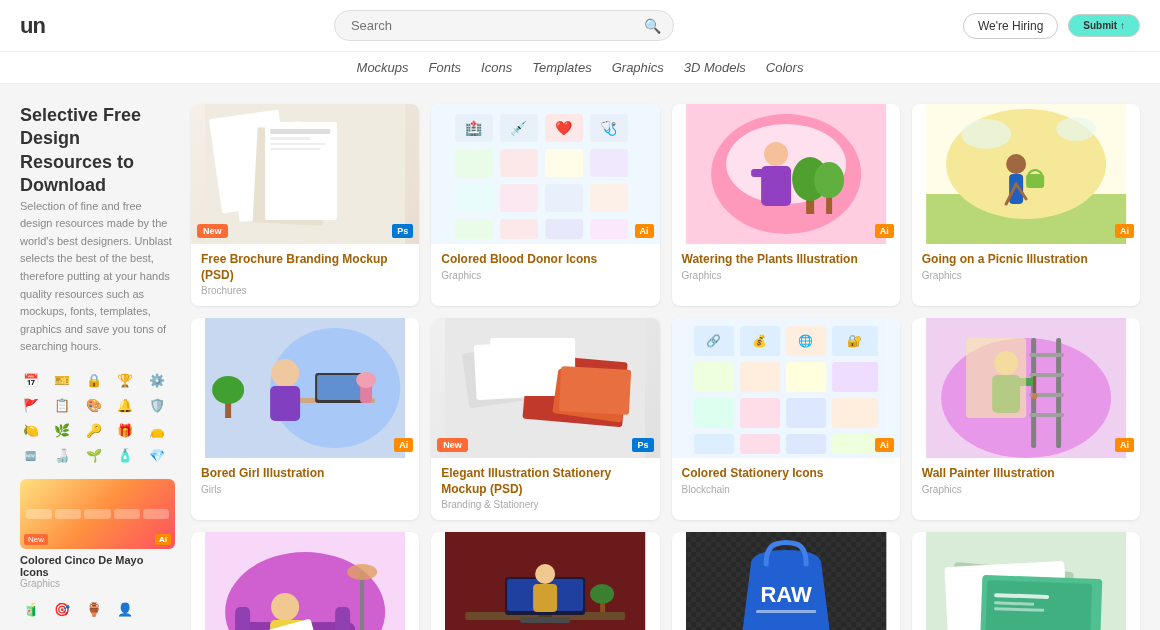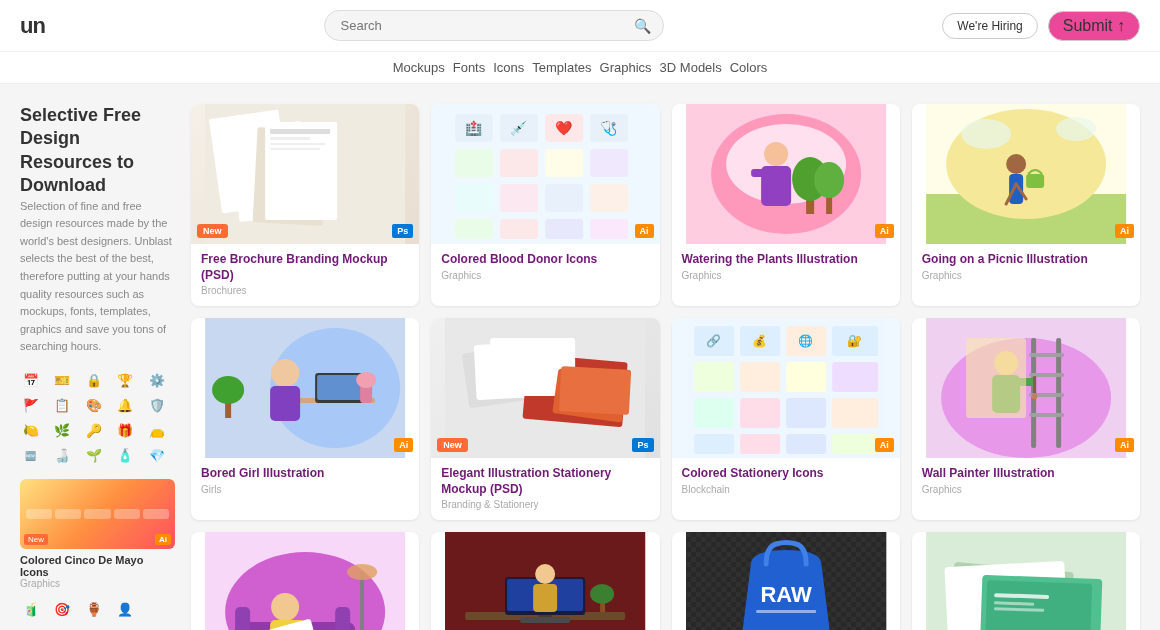--- a/index.html
+++ b/index.html
@@ -6,24 +6,24 @@
     body { font-family: -apple-system, BlinkMacSystemFont, 'Segoe UI', sans-serif; background: #f5f5f5; font-size: 13px; color: #333; width: 1160px; overflow-x: hidden; }
 
     
     .header { background: #fff; padding: 10px 20px; display: flex; align-items: center; justify-content: space-between; border-bottom: 1px solid #eee; gap: 12px; }
     .logo { font-size: 22px; font-weight: 700; color: #333; letter-spacing: -1px; }
     .search-bar { flex: 0 0 340px; position: relative; }
     .search-bar input { width: 100%; padding: 7px 36px 7px 16px; border-radius: 20px; border: 1px solid #ddd; background: #f5f5f5; font-size: 13px; outline: none; color: #999; }
     .search-bar .search-icon-wrap { position: absolute; right: 12px; top: 50%; transform: translateY(-50%); color: #aaa; font-size: 14px; }
     .header-actions { display: flex; align-items: center; gap: 10px; }
     .btn-hiring { border: 1px solid #ccc; border-radius: 20px; padding: 5px 14px; background: #fff; font-size: 12px; cursor: pointer; color: #333; }
-    .btn-submit { background: #ec4899; border: 1px solid #ccc; border-radius: 20px; padding: 5px 14px; font-size: 16px; cursor: pointer; color: #333; }
-
-    
-    .nav { background: #fff; padding: 8px 20px; display: flex; justify-content: center; gap: 8px; border-bottom: 1px solid #eee; }
+    .btn-submit { background: #5eead4; border: 1px solid #ccc; border-radius: 20px; padding: 5px 14px; font-size: 10px; cursor: pointer; color: #333; font-weight: bold; }
+
+    
+    .nav { background: #fff; padding: 8px 20px; display: flex; justify-content: center; gap: 20px; border-bottom: 1px solid #eee; font-style: italic; }
     .nav a { font-size: 13px; color: #555; text-decoration: none; cursor: pointer; }
 
     
     .main { display: flex; padding: 20px; gap: 16px; }
 
     
     .sidebar { flex: 0 0 155px; }
     .sidebar-text h2 { font-size: 18px; font-weight: 700; color: #333; line-height: 1.3; }
     .sidebar-text p { font-size: 11px; color: #888; line-height: 1.6; margin-bottom: 14px; }
 
@@ -31,21 +31,21 @@
     .grid-area { flex: 1; }
     .grid { display: grid; grid-template-columns: repeat(4, 1fr); gap: 12px; }
     .card { background: #fff; border-radius: 8px; overflow: hidden; cursor: pointer; box-shadow: 0 1px 3px rgba(0,0,0,0.08); }
     .card-thumb { position: relative; width: 100%; height: 140px; overflow: hidden; }
     .card-badge { position: absolute; bottom: 6px; left: 6px; padding: 2px 6px; border-radius: 3px; font-size: 9px; font-weight: 700; color: #fff; }
     .card-badge.new { background: #ff6b35; }
     .card-type-badge { position: absolute; bottom: 6px; right: 6px; padding: 2px 5px; border-radius: 2px; font-size: 9px; font-weight: 700; color: #fff; }
     .card-type-badge.ps { background: #0078d4; }
     .card-type-badge.ai { background: #ff8c00; }
     .card-info { padding: 8px 10px 10px; }
-    .card-title { font-size: 12px; font-weight: 600; color: #701a75; margin-bottom: 2px; line-height: 1.3; }
+    .card-title { font-size: 12px; font-weight: 600; color: #a16207; margin-bottom: 2px; line-height: 1.3; }
     .card-category { font-size: 10px; color: #aaa; }
 
     
     .icon-grid { display: grid; grid-template-columns: repeat(5, 1fr); gap: 3px; margin-top: 6px; }
     .icon-cell { width: 22px; height: 22px; display: flex; align-items: center; justify-content: center; }
     .icon-sym { font-size: 13px; }
 
     
     .thumb-brochure { background: linear-gradient(135deg, #f5f0e8, #e8ddd0); }
     .thumb-stationery { background: linear-gradient(135deg, #f0f0f0, #e0e0e0); }

